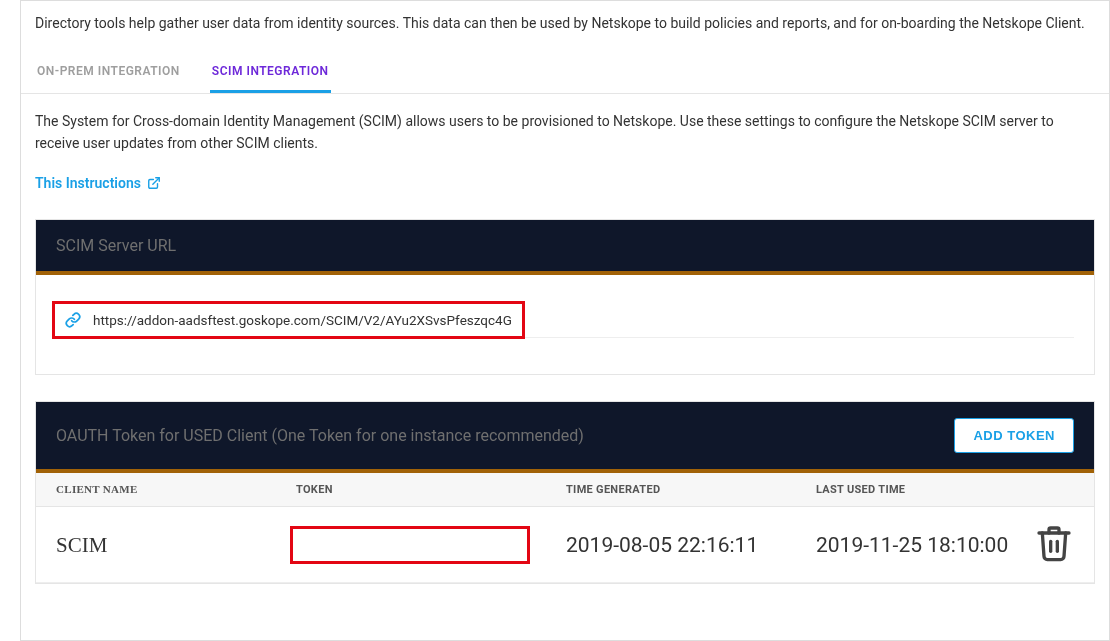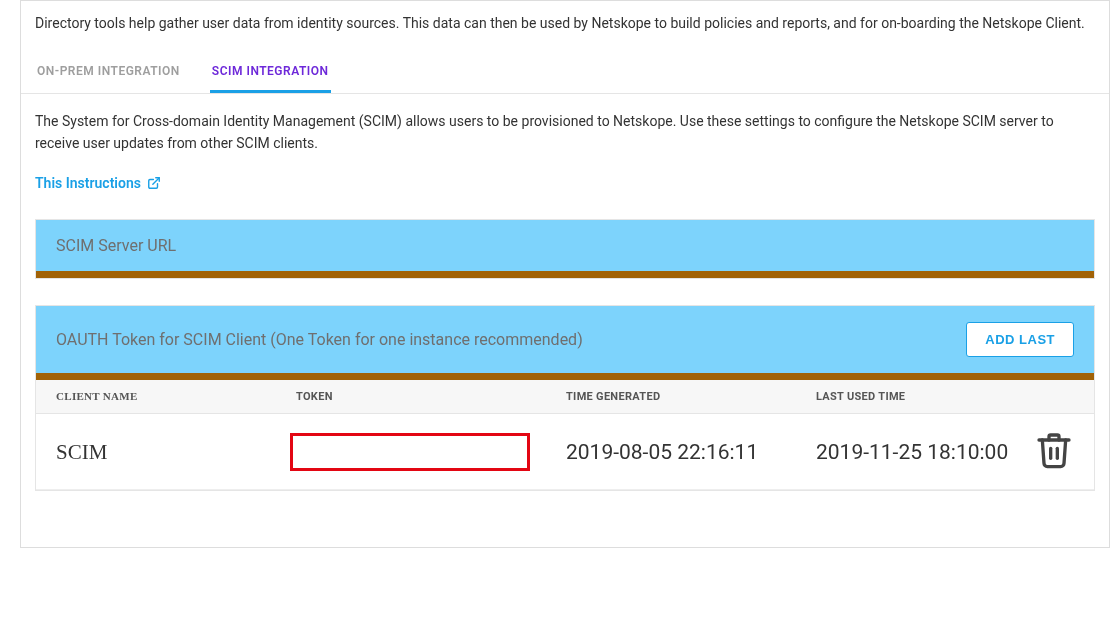--- a/index.html
+++ b/index.html
@@ -63,25 +63,25 @@
     width: 14px;
     height: 14px;
     display: inline-block;
   }
   .card {
     border: 1px solid #e5e5e5;
     margin-bottom: 26px;
     background: #fff;
   }
   .card-header {
-    background: #7dd3fc;
+    background: #0f172a;
     padding: 16px 20px;
     color: #6f6f6f;
     font-size: 16px;
-    border-bottom: 7px solid #a16207;
+    border-bottom: 4px solid #a16207;
     display: flex;
     justify-content: space-between;
     align-items: center;
   }
   .card-body {
     padding: 26px 20px 36px 20px;
   }
   .link-icon {
     width: 16px;
     height: 16px;
@@ -187,27 +187,41 @@
           <path d="M18 13v6a2 2 0 0 1-2 2H5a2 2 0 0 1-2-2V8a2 2 0 0 1 2-2h6"></path>
           <polyline points="15 3 21 3 21 9"></polyline>
           <line x1="10" y1="14" x2="21" y2="3"></line>
         </svg>
       </span>
     </a>
 
     
     <div class="card">
       <div class="card-header">SCIM Server URL</div>
+      <div class="card-body">
+        <div class="scim-url-wrap">
+          <div class="highlight-box">
+            <span class="link-icon">
+              <svg viewBox="0 0 24 24" fill="none" stroke="#1aa0e6" stroke-width="2.6" stroke-linecap="round" stroke-linejoin="round">
+                <path d="M10 13a5 5 0 0 0 7.54.54l3-3a5 5 0 0 0-7.07-7.07l-1.72 1.71"></path>
+                <path d="M14 11a5 5 0 0 0-7.54-.54l-3 3a5 5 0 0 0 7.07 7.07l1.71-1.71"></path>
+              </svg>
+            </span>
+            <span class="url-text">https://addon-aadsftest.goskope.com/SCIM/V2/AYu2XSvsPfeszqc4G</span>
+          </div>
+          <div class="url-underline-remainder"></div>
+        </div>
+      </div>
     </div>
 
     
     <div class="card">
       <div class="card-header">
-        <span>OAUTH Token for SCIM Client (One Token for one instance recommended)</span>
-        <button class="add-token-btn">ADD LAST</button>
+        <span>OAUTH Token for USED Client (One Token for one instance recommended)</span>
+        <button class="add-token-btn">ADD TOKEN</button>
       </div>
 
       <div class="token-table-header">
         <div class="th col-client">CLIENT NAME</div>
         <div class="th col-token">TOKEN</div>
         <div class="th col-time">TIME GENERATED</div>
         <div class="th col-last">LAST USED TIME</div>
         <div class="th col-action"></div>
       </div>
 

